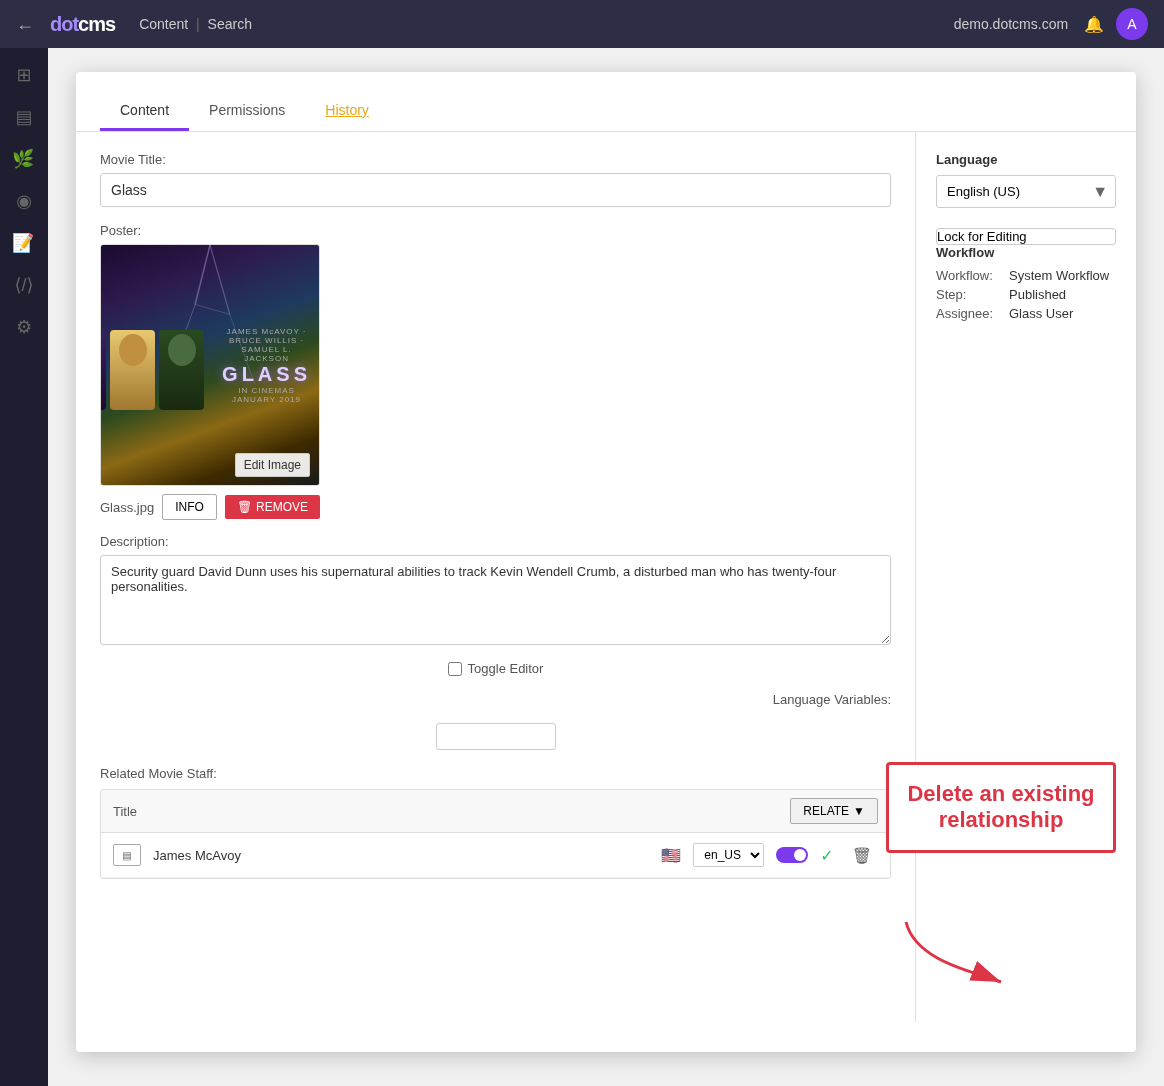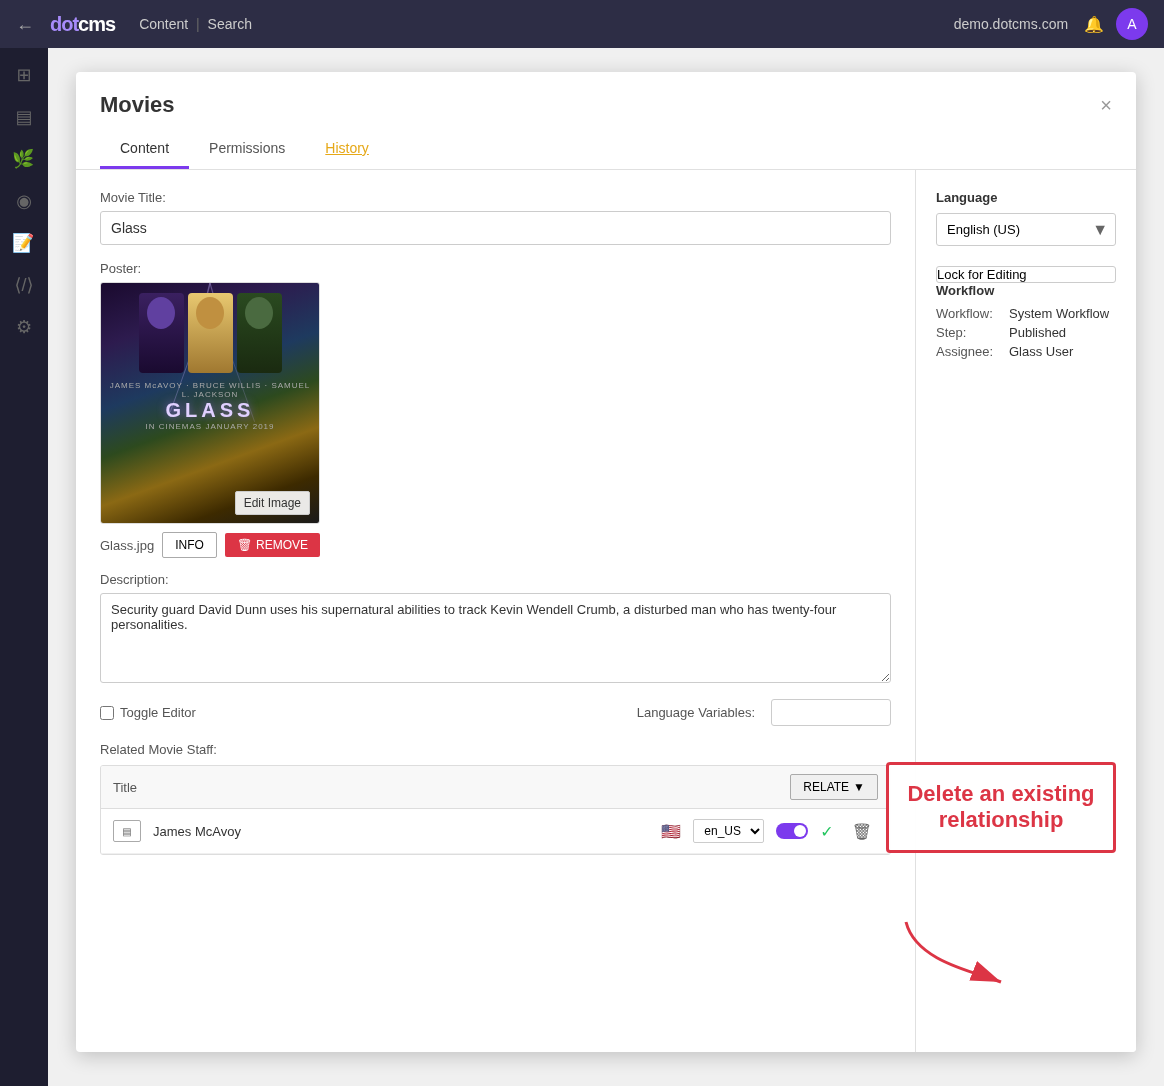--- a/index.html
+++ b/index.html
@@ -197,20 +197,21 @@
       resize: vertical;
       font-family: inherit;
     }
 
     
     .bottom-row {
       display: flex;
       align-items: center;
       gap: 16px;
       margin-top: 12px;
+      flex-direction: column;
     }
     .toggle-label {
       display: flex;
       align-items: center;
       gap: 6px;
       font-size: 13px;
       color: #555;
     }
     .toggle-checkbox { width: 14px; height: 14px; }
     .lang-vars-label { font-size: 13px; color: #555; margin-left: auto; }
@@ -388,22 +389,23 @@
       pointer-events: none;
     }
 
     
     .glass-poster {
       width: 100%;
       height: 240px;
       background: linear-gradient(160deg, #1a0a2e 0%, #2d1b4e 20%, #1e3a5f 40%, #2d4a1e 55%, #8b6914 70%, #3d2a00 85%, #1a1a1a 100%);
       position: relative;
       display: flex;
-      flex-direction: column;
-      align-items: center;
+      flex-direction: row;
+      align-items: center;
+      justify-content: flex-end;
       overflow: hidden;
     }
     .glass-crack {
       position: absolute;
       top: 0; left: 0; right: 0; bottom: 0;
     }
     .glass-bottom {
       width: 100%;
       padding: 8px;
       text-align: center;
@@ -475,24 +477,20 @@
   <span class="sidebar-icon">📝</span>
   <span class="sidebar-icon">⟨/⟩</span>
   <span class="sidebar-icon">⚙</span>
 </div>
 
 <div class="main-area">
 
   <div class="modal">
 
     <div class="modal-header">
-      <div class="modal-title">
-        <span>Movies</span>
-        <button class="modal-close">×</button>
-      </div>
       <div class="tabs">
         <div class="tab active">Content</div>
         <div class="tab">Permissions</div>
         <div class="tab history">History</div>
       </div>
     </div>
 
     <div class="modal-body">
 
       <div class="content-panel">

